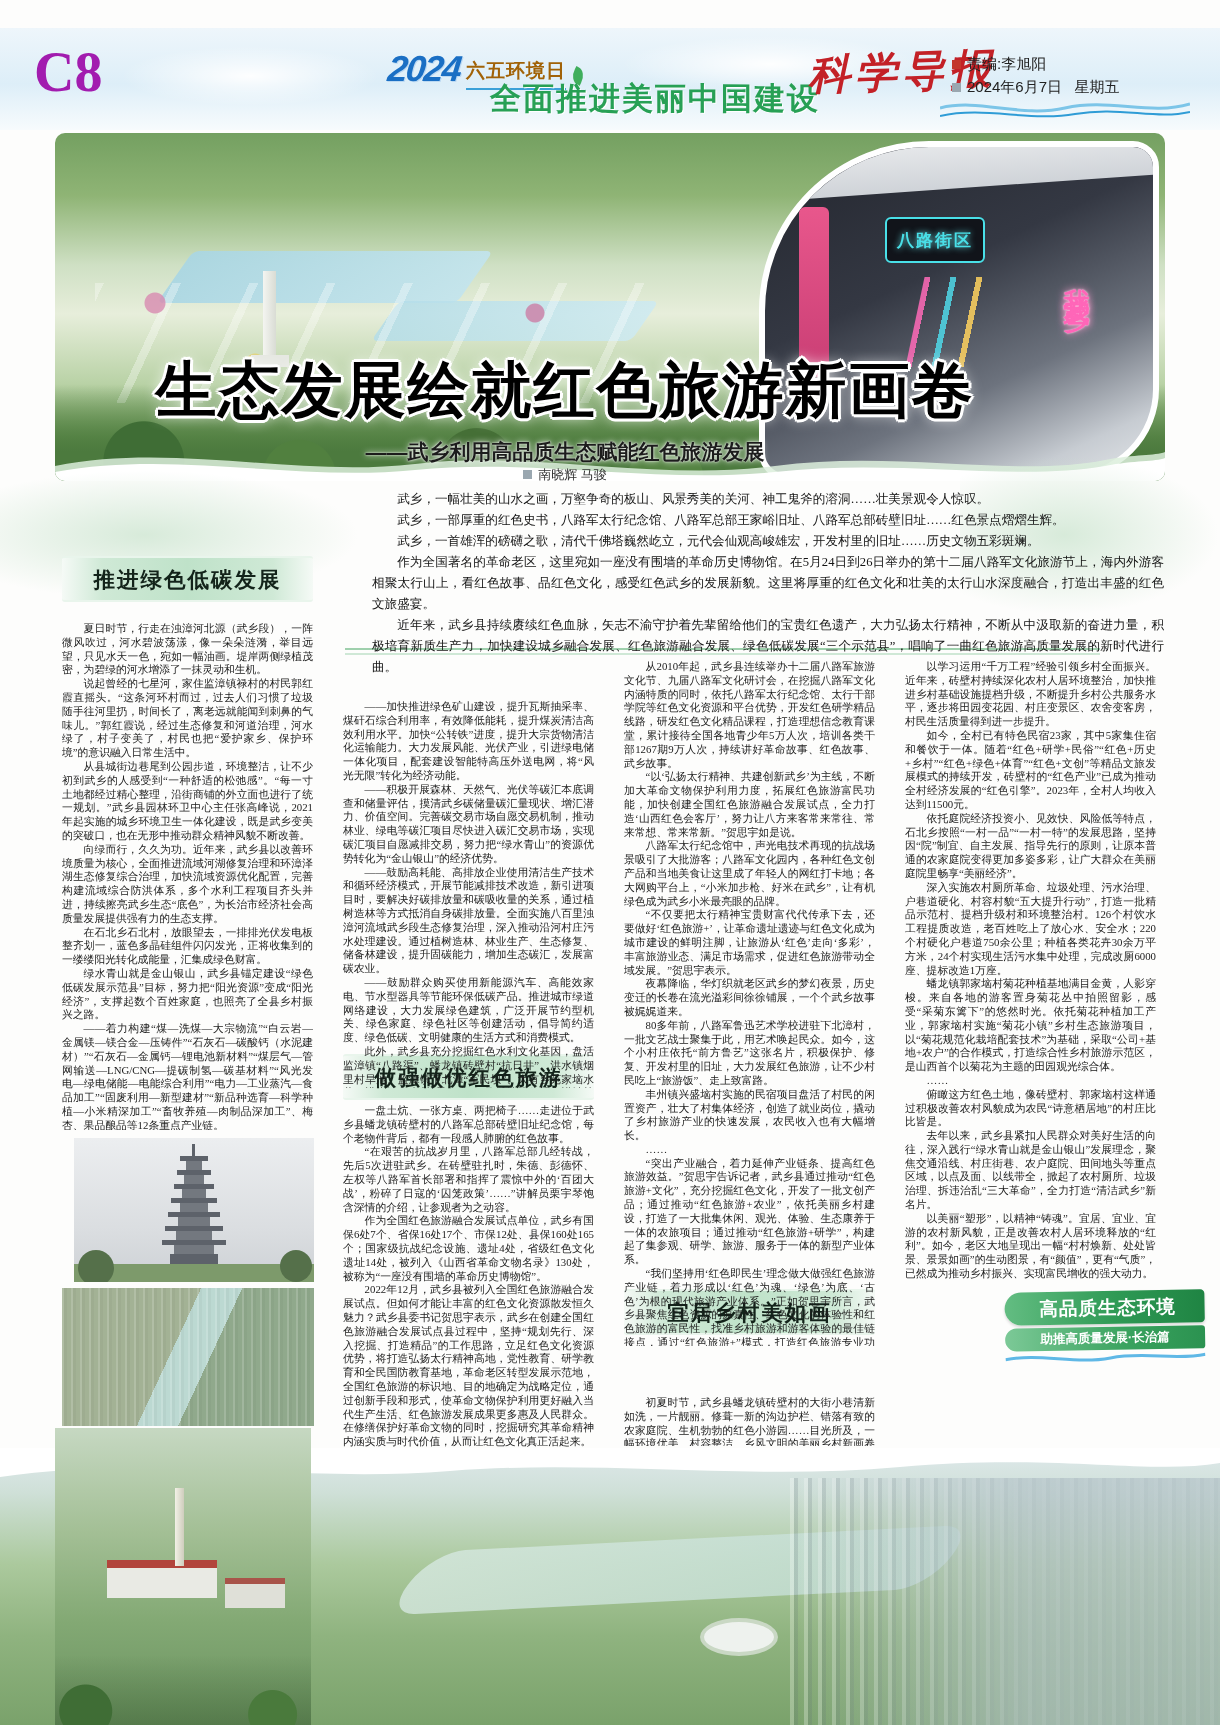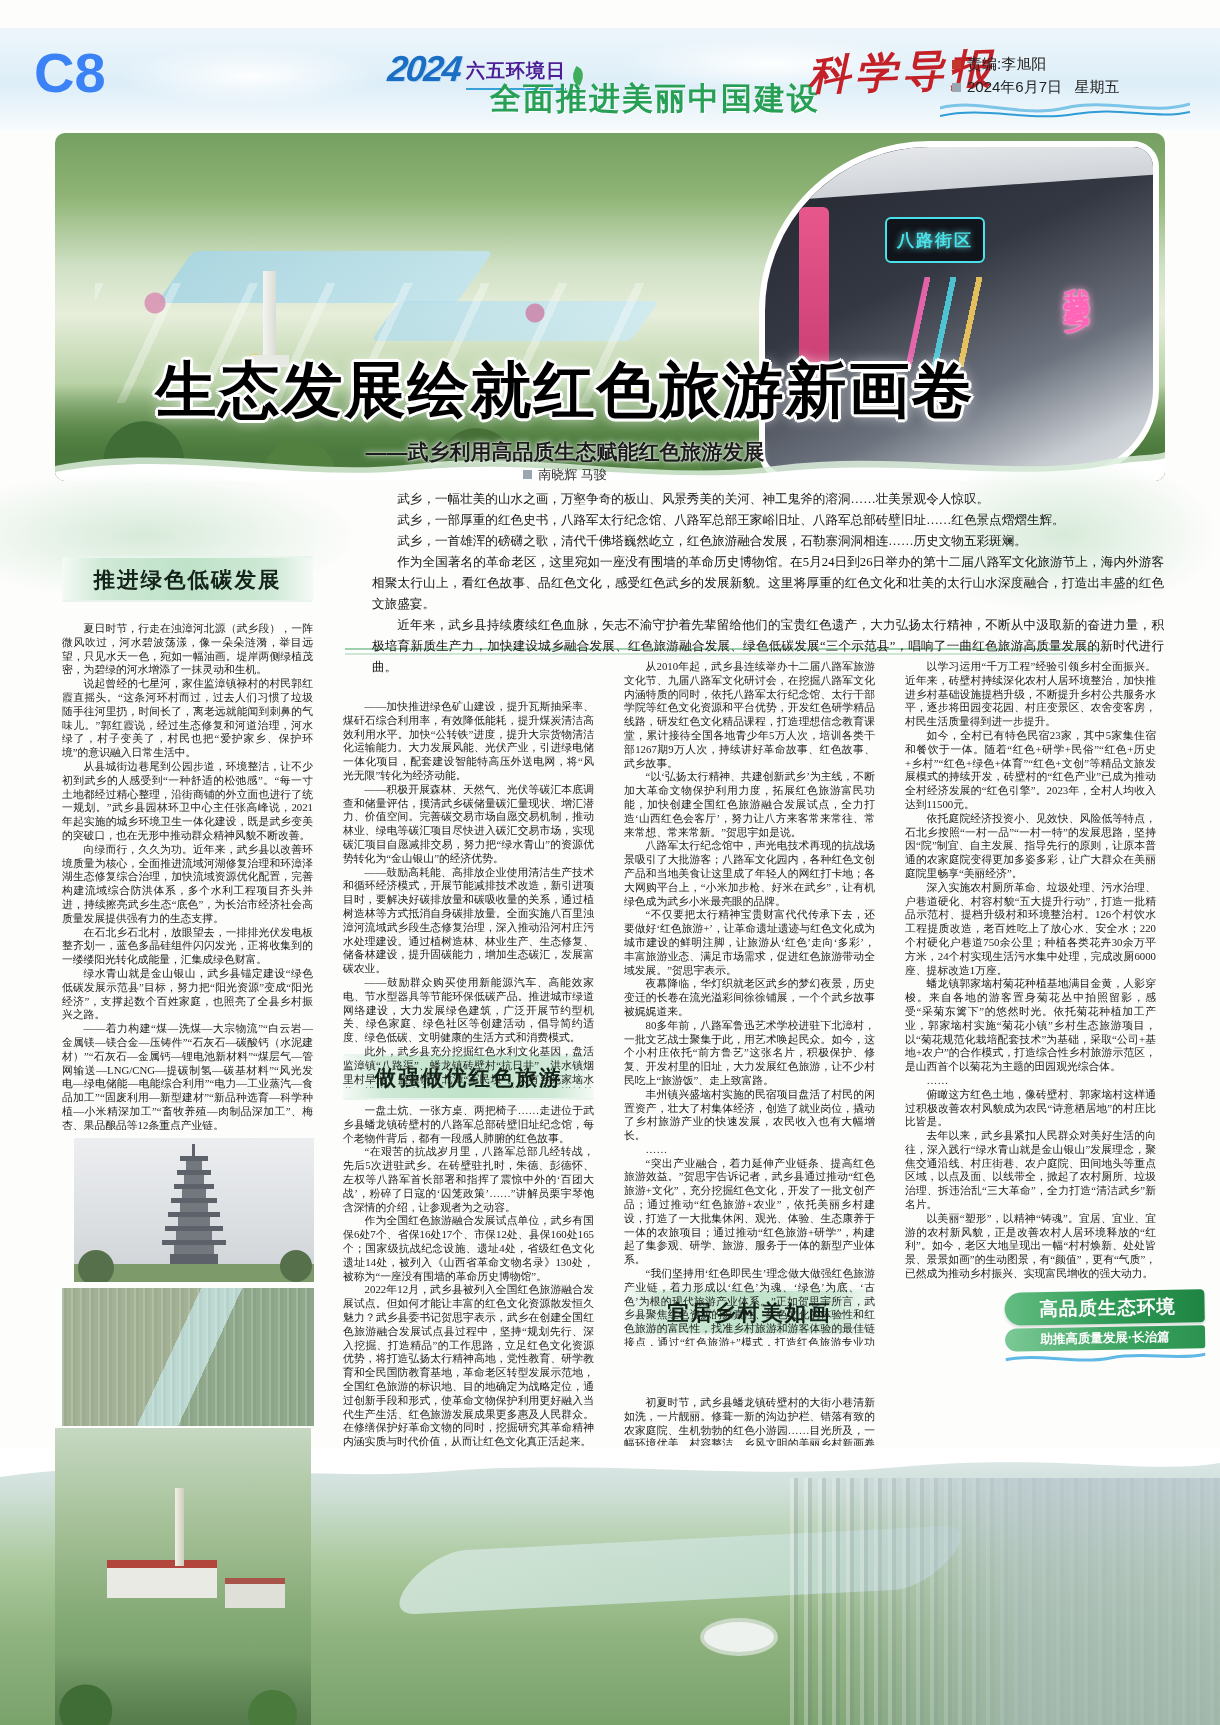--- a/index.html
+++ b/index.html
@@ -1,24 +1,24 @@
 <!DOCTYPE html>
 <html><head>
 <meta charset="utf-8">
 <style>
   html,body{margin:0;padding:0;}
   body{width:1220px;height:1725px;position:relative;background:#fdfdfc;font-family:"Liberation Sans",sans-serif;overflow:hidden;}
   .abs{position:absolute;}
   
   .sky{top:28px;left:0;width:1220px;height:102px;background:linear-gradient(180deg,#eef6fb 0%,#ddeef8 55%,#f7fbfd 100%);}
   .cloud{background:radial-gradient(ellipse at center,rgba(255,255,255,.95),rgba(255,255,255,0) 70%);}
-  .pageno{left:34px;top:40px;font-family:Liberation Sans, sans-serif;font-weight:900;font-size:56px;color:#3b82f6;}
+  .pageno{left:34px;top:40px;font-family:Liberation Serif, serif;font-weight:900;font-size:56px;color:#a21caf;}
   .badge{left:388px;top:48px;display:flex;align-items:flex-end;gap:6px;}
   .badge-year{font-style:italic;font-weight:900;font-size:36px;color:#1a6fc4;letter-spacing:-2px;transform:skewX(-6deg);text-shadow:1px 1px 0 #bcd9f2;}
-  .badge-label{font-weight:900;font-size:19px;color:#4c1d95;padding-bottom:4px;letter-spacing:1px;border-bottom:2px solid #3aa0d8;}
+  .badge-label{font-weight:900;font-size:19px;color:#a16207;padding-bottom:4px;letter-spacing:1px;border-bottom:2px solid #3aa0d8;}
   .leaf{width:12px;height:16px;background:#3fae5c;border-radius:0 80% 0 80%;transform:rotate(28deg);margin-bottom:6px;}
   .slogan{left:490px;top:78px;font-size:31px;font-weight:900;color:#27a055;letter-spacing:2px;text-shadow:1px 1px 0 #ffffff;}
   .masthead{left:808px;top:44px;font-family:"Liberation Serif",serif;font-style:italic;font-weight:900;font-size:42px;color:#c32127;letter-spacing:5px;transform:rotate(-2deg);}
   .meta{left:952px;top:52px;font-size:15px;color:#222;line-height:23px;}
   .sq{display:inline-block;width:9px;height:9px;margin-right:6px;}
   .sq-red{background:#c3372c;}
   .sq-gray{background:#9aa7b0;}
   .hdr-wave{left:940px;top:94px;}
   
   .hero{left:55px;top:133px;width:1110px;height:348px;border-radius:10px;overflow:hidden;background:linear-gradient(180deg,#74a061 0%,#8fb475 18%,#cfe0c4 38%,#e7eedb 52%,#b9d2a6 72%,#6f9c58 88%,#507f43 100%);}
@@ -145,21 +145,21 @@
 <div class="abs swoosh" style="left:0;top:470px;width:360px;height:130px;"></div>
 <div class="abs swoosh" style="right:0;top:455px;width:260px;height:160px;"></div>
 
 <div class="abs headline">生态发展绘就红色旅游新画卷</div>
 <div class="abs subheadline">——武乡利用高品质生态赋能红色旅游发展</div>
 <div class="abs byline"><span class="sq sq-gray"></span><span>南晓辉 马骏</span></div>
 
 <div class="abs intro">
   <p>武乡，一幅壮美的山水之画，万壑争奇的板山、风景秀美的关河、神工鬼斧的溶洞……壮美景观令人惊叹。</p>
   <p>武乡，一部厚重的红色史书，八路军太行纪念馆、八路军总部王家峪旧址、八路军总部砖壁旧址……红色景点熠熠生辉。</p>
-  <p>武乡，一首雄浑的磅礴之歌，清代千佛塔巍然屹立，红色旅游融合发展，石勒寨洞洞相连……历史文物五彩斑斓。</p>
+  <p>武乡，一首雄浑的磅礴之歌，清代千佛塔巍然屹立，元代会仙观高峻雄宏，开发村里的旧址……历史文物五彩斑斓。</p>
   <p>作为全国著名的革命老区，这里宛如一座没有围墙的革命历史博物馆。在5月24日到26日举办的第十二届八路军文化旅游节上，海内外游客相聚太行山上，看红色故事、品红色文化，感受红色武乡的发展新貌。这里将厚重的红色文化和壮美的太行山水深度融合，打造出丰盛的红色文旅盛宴。</p>
   <p>近年来，武乡县持续赓续红色血脉，矢志不渝守护着先辈留给他们的宝贵红色遗产，大力弘扬太行精神，不断从中汲取新的奋进力量，积极培育新质生产力，加快建设城乡融合发展、红色旅游融合发展、绿色低碳发展“三个示范县”，唱响了一曲红色旅游高质量发展的新时代进行曲。</p>
 </div>
 <div class="abs dbl-rule"></div>
 
 <div class="abs sec-hdr" id="hdr1">推进绿色低碳发展</div>
 <div class="abs sec-hdr" id="hdr2">做强做优红色旅游</div>
 <div class="abs sec-hdr" id="hdr3">宜居乡村美如画</div>
 
 <div class="abs col" id="col1">

